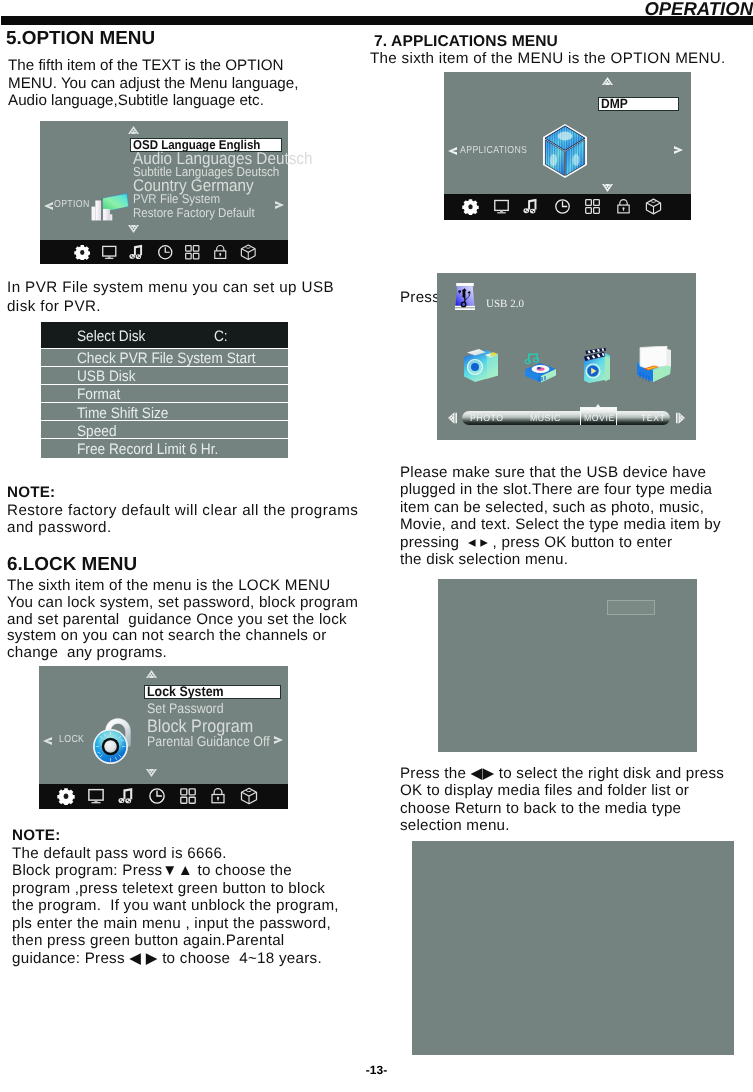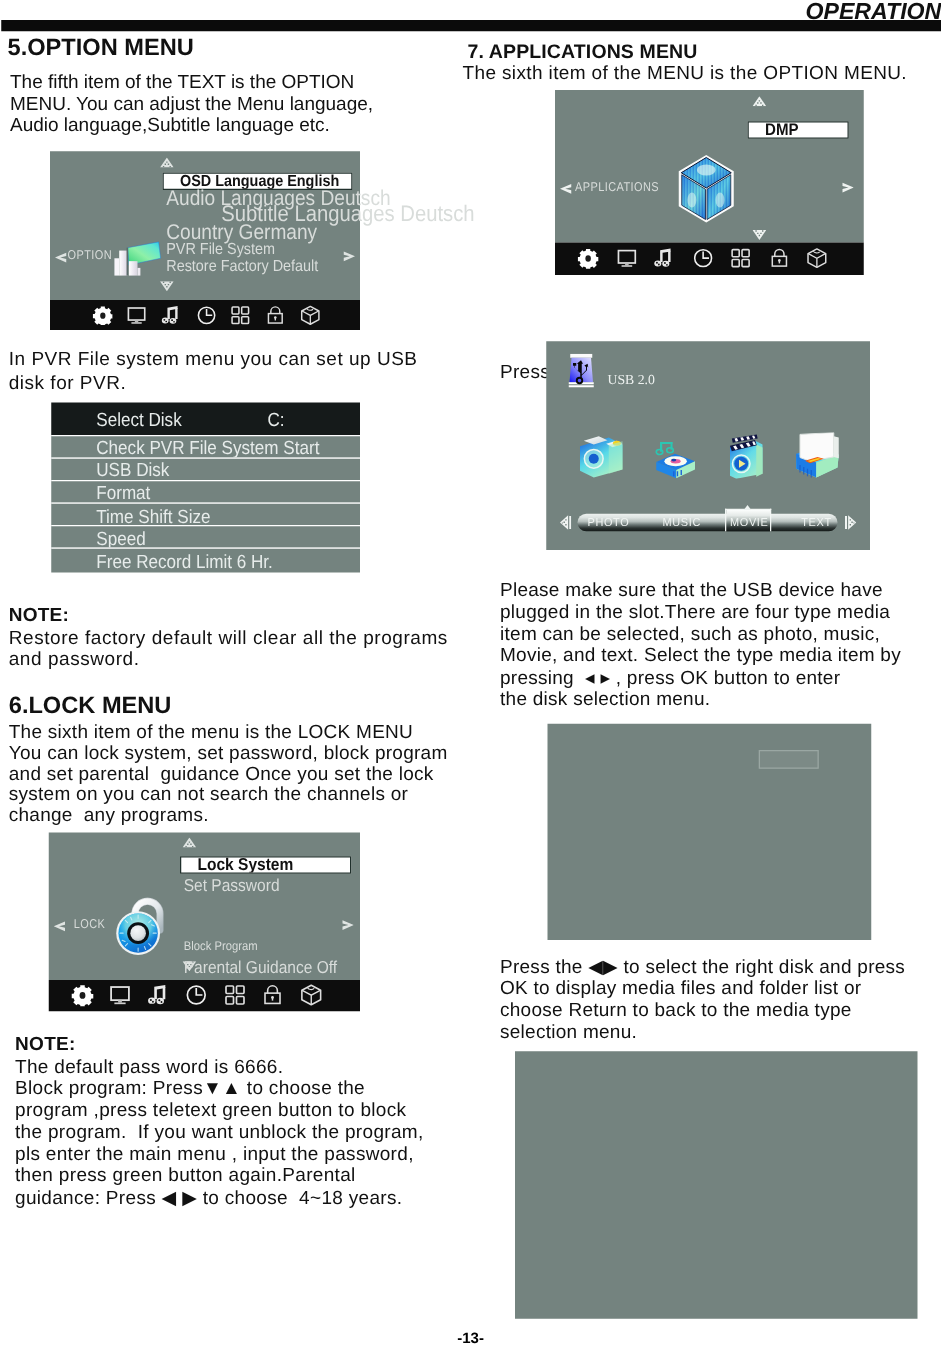--- a/index.html
+++ b/index.html
@@ -9,21 +9,21 @@
   .abs{position:absolute;}
   svg{display:block;}
   .h1{font-weight:bold;font-size:18.9px;letter-spacing:0px;color:#111;}
   .body{font-size:15.2px;color:#111;line-height:17.6px;white-space:pre-wrap;}
   .bodyb{font-weight:bold;}
   
   .osd{background:#74837f;}
   .osd-bar{background:#0d0d0d;}
   .osd-menu{color:#d8dcda;font-size:12.8px;white-space:nowrap;}
   .sx{display:inline-block;transform:scaleX(0.9);transform-origin:left center;}
-  .osd-sel{background:#fff;color:#111;border:1px solid #20302c;padding:0 13px;}
+  .osd-sel{background:#fff;color:#111;border:1px solid #20302c;padding:0 2px;}
   .osd-side{color:#d8dcda;font-size:10.2px;letter-spacing:.4px;transform:scaleX(0.86);transform-origin:left center;}
   
   .pvr-row{color:#e7eceb;font-size:12.6px;}
 </style>
 </head>
 <body>
 
 <div class="abs h1" style="right:0px;top:-2px;font-weight:bold;font-style:italic;font-size:18.5px;">OPERATION</div>
 <div class="abs" style="left:1px;top:16px;width:752px;height:9px;background:#0b0b0b;"></div>
 <div class="abs" style="left:0;top:1063px;width:753px;text-align:center;font-size:12px;font-weight:bold;">-13-</div>
@@ -57,21 +57,21 @@
         </svg>
       </div>
      <div class="osd-side" style="position:absolute;left:14px;top:78px;">OPTION</div>
      <div style="position:absolute;left:90px;top:17px;width:158px;">
         <div class="osd-menu" style="position:relative;height:13.5px;font-size:12.8px;">
           <div class="osd-sel" style="position:absolute;left:0;top:0px;width:152px;height:13.8px;line-height:11.8px;box-sizing:border-box;overflow:hidden;"><span class="sx" style="font-weight:600;">OSD Language English</span></div>
         </div>
         <div class="osd-menu" style="position:relative;height:13.5px;font-size:17px;">
           <div style="position:absolute;left:3px;top:0;line-height:13.5px;"><span class="sx">Audio Languages Deutsch</span></div>
         </div>
-        <div class="osd-menu" style="position:relative;height:13.5px;font-size:18px;margin-left:44px;">
+        <div class="osd-menu" style="position:relative;height:13.5px;font-size:13px;">
           <div style="position:absolute;left:3px;top:0;line-height:13.5px;"><span class="sx">Subtitle Languages Deutsch</span></div>
         </div>
         <div class="osd-menu" style="position:relative;height:13.5px;font-size:17px;">
           <div style="position:absolute;left:3px;top:0;line-height:13.5px;"><span class="sx">Country Germany</span></div>
         </div>
         <div class="osd-menu" style="position:relative;height:13.5px;font-size:12.8px;">
           <div style="position:absolute;left:3px;top:0;line-height:13.5px;"><span class="sx">PVR File System</span></div>
         </div>
         <div class="osd-menu" style="position:relative;height:13.5px;font-size:12.8px;">
           <div style="position:absolute;left:3px;top:0;line-height:13.5px;"><span class="sx">Restore Factory Default</span></div>
@@ -221,21 +221,21 @@
         </svg>
       </div>
      <div class="osd-side" style="position:absolute;left:20px;top:68px;">LOCK</div>
      <div style="position:absolute;left:105px;top:19px;width:146px;">
         <div class="osd-menu" style="position:relative;height:16.3px;font-size:13.8px;">
           <div class="osd-sel" style="position:absolute;left:0;top:0px;width:137px;height:13.5px;line-height:11.5px;box-sizing:border-box;overflow:hidden;"><span class="sx" style="font-weight:600;">Lock System</span></div>
         </div>
         <div class="osd-menu" style="position:relative;height:16.3px;font-size:13.8px;">
           <div style="position:absolute;left:3px;top:0;line-height:16.3px;"><span class="sx">Set Password</span></div>
         </div>
-        <div class="osd-menu" style="position:relative;height:16.3px;font-size:10px;margin-top:32px;">
+        <div class="osd-menu" style="position:relative;height:16.3px;font-size:18px;">
           <div style="position:absolute;left:3px;top:0;line-height:16.3px;"><span class="sx">Block Program</span></div>
         </div>
         <div class="osd-menu" style="position:relative;height:16.3px;font-size:13.8px;">
           <div style="position:absolute;left:3px;top:0;line-height:16.3px;"><span class="sx">Parental Guidance Off</span></div>
         </div>
       </div>
      <div style="position:absolute;left:51px;top:48px;width:44px;height:50px;">
         <svg viewBox="0 0 88 100" width="44" height="50">
           <defs>
             <linearGradient id="gLockBody" x1=".25" y1="0" x2=".75" y2="1">

